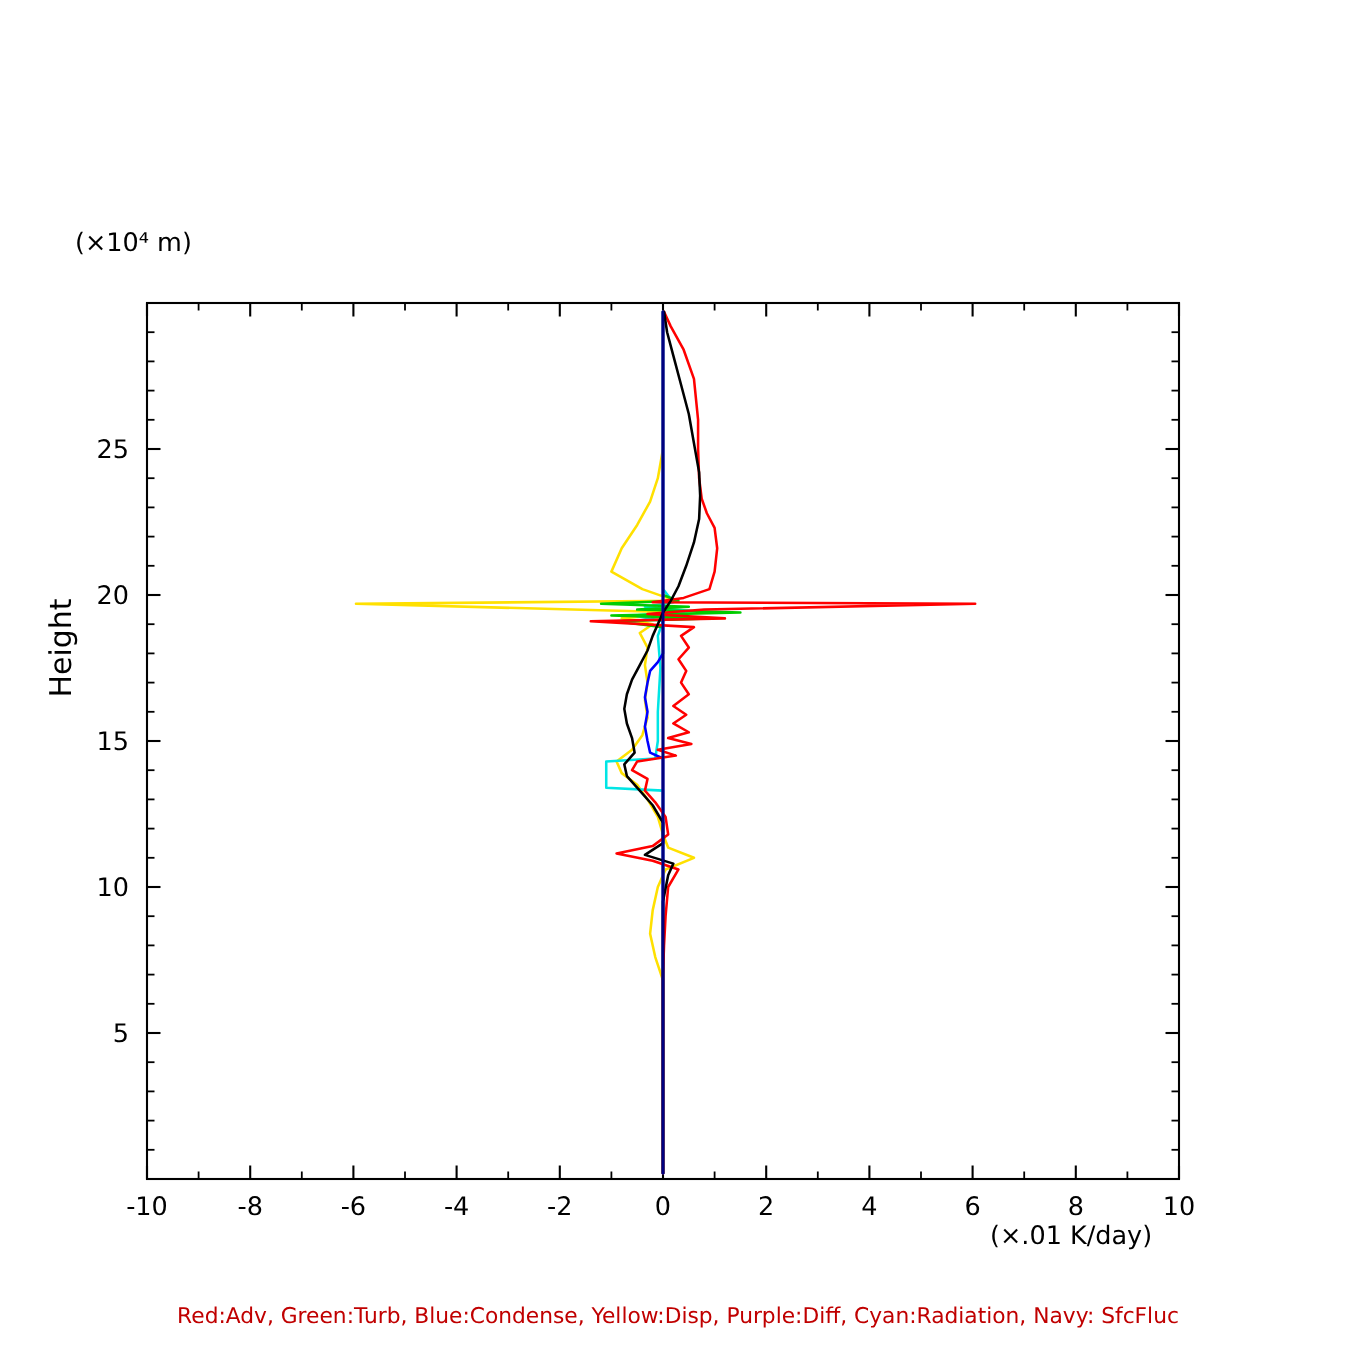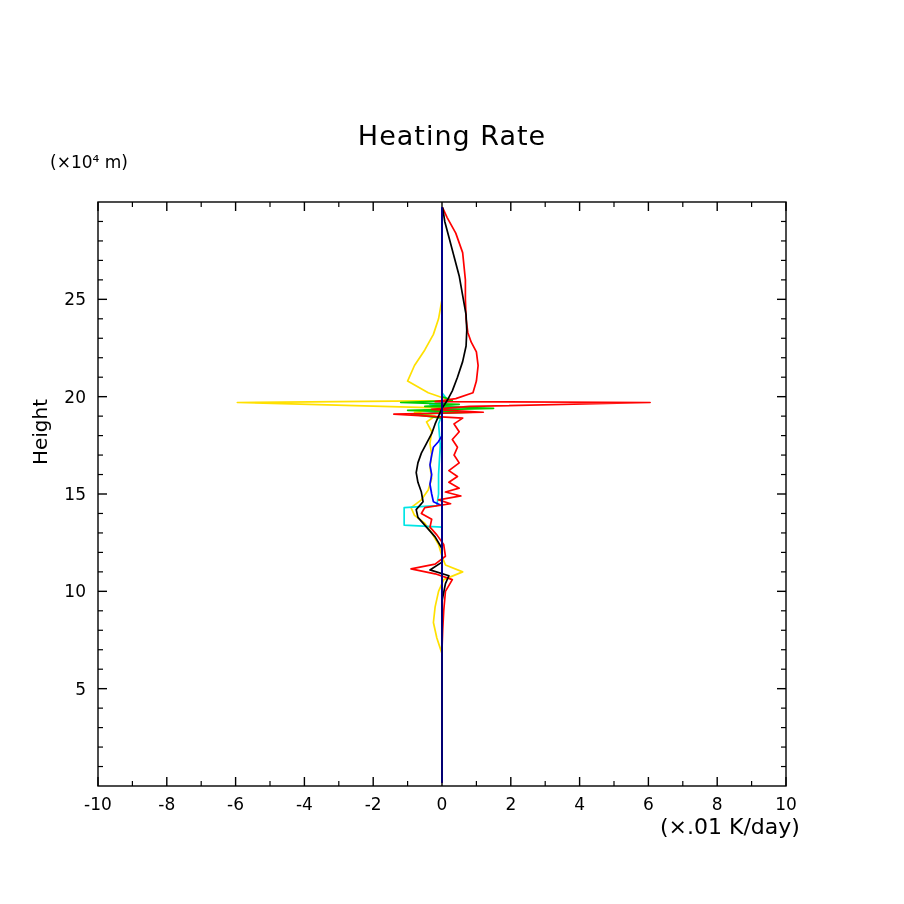--- a/index.html
+++ b/index.html
@@ -46,21 +46,21 @@
     text-align: center;
     font-size: 20px;
     transform: rotate(-90deg);
     transform-origin: center center;
     color: #000;
   }
   .xunit-label {
     position: absolute;
     left: 660px;
     top: 814px;
-    font-size: 22px;
+    font-size: 17px;
     color: #000;
   }
   .legend {
     position: absolute;
     left: 0;
     top: 870px;
     width: 904px;
     text-align: center;
     font-size: 14.5px;
     color: #c00000;
@@ -78,21 +78,20 @@
 </style>
 </head>
 <body>
 
 <div id="stage">
 
   <div class="unit-label">
     <span>(×10⁴ m)</span>
   </div>
 
-  <div class="chart-title">Heating Rate</div>
 
   <div class="ylabel">Height</div>
 
   <svg class="plot" id="plot-svg" width="904" height="904">
       <rect x="98" y="202" width="688" height="584" fill="none" stroke="#000" stroke-width="1.4"></rect>
       <line x1="98" y1="786" x2="98" y2="777" stroke="#000" stroke-width="1.4"></line>
       <line x1="98" y1="202" x2="98" y2="211" stroke="#000" stroke-width="1.4"></line>
       <text x="98" y="810" text-anchor="middle" class="tick-text">-10</text>
       <line x1="132.4" y1="786" x2="132.4" y2="781" stroke="#000" stroke-width="1.2"></line>
       <line x1="132.4" y1="202" x2="132.4" y2="207" stroke="#000" stroke-width="1.2"></line>
@@ -219,14 +218,15 @@
         <polyline points="442.00,782.11 442.00,513.47 442.00,404.45 442.00,207.84" fill="none" stroke="#9900cc" stroke-width="1.7" stroke-linejoin="round" stroke-linecap="round"></polyline>
         <polyline points="442.00,782.11 442.00,532.93 442.00,505.68 433.40,501.79 431.68,494.00 429.96,484.27 431.68,474.53 429.96,464.80 431.68,455.07 433.40,447.28 438.56,441.44 442.00,435.60 442.00,404.45 442.00,357.73 442.00,207.84" fill="none" stroke="#0000ff" stroke-width="1.7" stroke-linejoin="round" stroke-linecap="round"></polyline>
         <polyline points="442.00,782.11 442.00,649.73 442.69,630.27 443.72,610.80 445.44,591.33 452.32,579.65 435.12,573.81 411.04,568.95 435.12,564.08 445.44,556.29 443.72,544.61 436.84,534.88 429.96,527.09 431.68,519.31 421.36,513.47 424.80,507.63 450.60,503.73 438.56,499.84 460.92,495.95 445.44,492.05 459.20,488.16 448.88,482.32 457.48,476.48 448.88,470.64 459.20,462.85 454.04,455.07 457.48,447.28 452.32,439.49 459.20,431.71 454.04,423.92 462.64,418.08 393.84,414.19 483.28,412.24 431.68,409.32 469.52,406.40 650.12,402.51 435.12,401.53 455.76,398.61 472.96,392.77 476.40,381.09 478.12,365.52 476.40,351.89 471.24,342.16 467.80,332.43 466.08,318.80 465.39,299.33 465.39,279.87 462.64,252.61 455.76,233.15 447.16,217.57 442.69,207.84" fill="none" stroke="#ff0000" stroke-width="1.7" stroke-linejoin="round" stroke-linecap="round"></polyline>
         <polyline points="442.00,782.11 442.00,640.00 442.00,601.07 445.44,583.55 448.88,575.76 429.96,569.92 442.00,562.13 442.00,548.51 435.12,536.83 426.52,527.09 417.92,517.36 416.20,509.57 423.08,501.79 421.36,492.05 417.92,482.32 416.20,472.59 417.92,462.85 421.36,453.12 426.52,443.39 431.68,433.65 435.12,423.92 438.56,416.13 442.00,408.35 447.16,400.56 452.32,390.83 457.48,377.20 462.64,361.63 466.08,346.05 466.77,330.48 466.08,314.91 462.64,295.44 459.20,275.97 454.04,256.51 448.88,237.04 444.75,221.47 442.69,207.84" fill="none" stroke="#000000" stroke-width="1.7" stroke-linejoin="round" stroke-linecap="round"></polyline>
         <polyline points="442.00,782.11 442.00,591.33 442.00,396.67 442.00,207.84" fill="none" stroke="#000080" stroke-width="1.8" stroke-linejoin="round" stroke-linecap="round"></polyline>
       </g>
     </svg>
 
   <div class="xunit-label">(×.01 K/day)</div>
 
+  <div class="legend">Red:Adv, Green:Turb, Blue:Condense, Yellow:Disp, Purple:Diff, Cyan:Radiation, Navy: SfcFluc</div>
 
 </div>
 
 </body></html>

